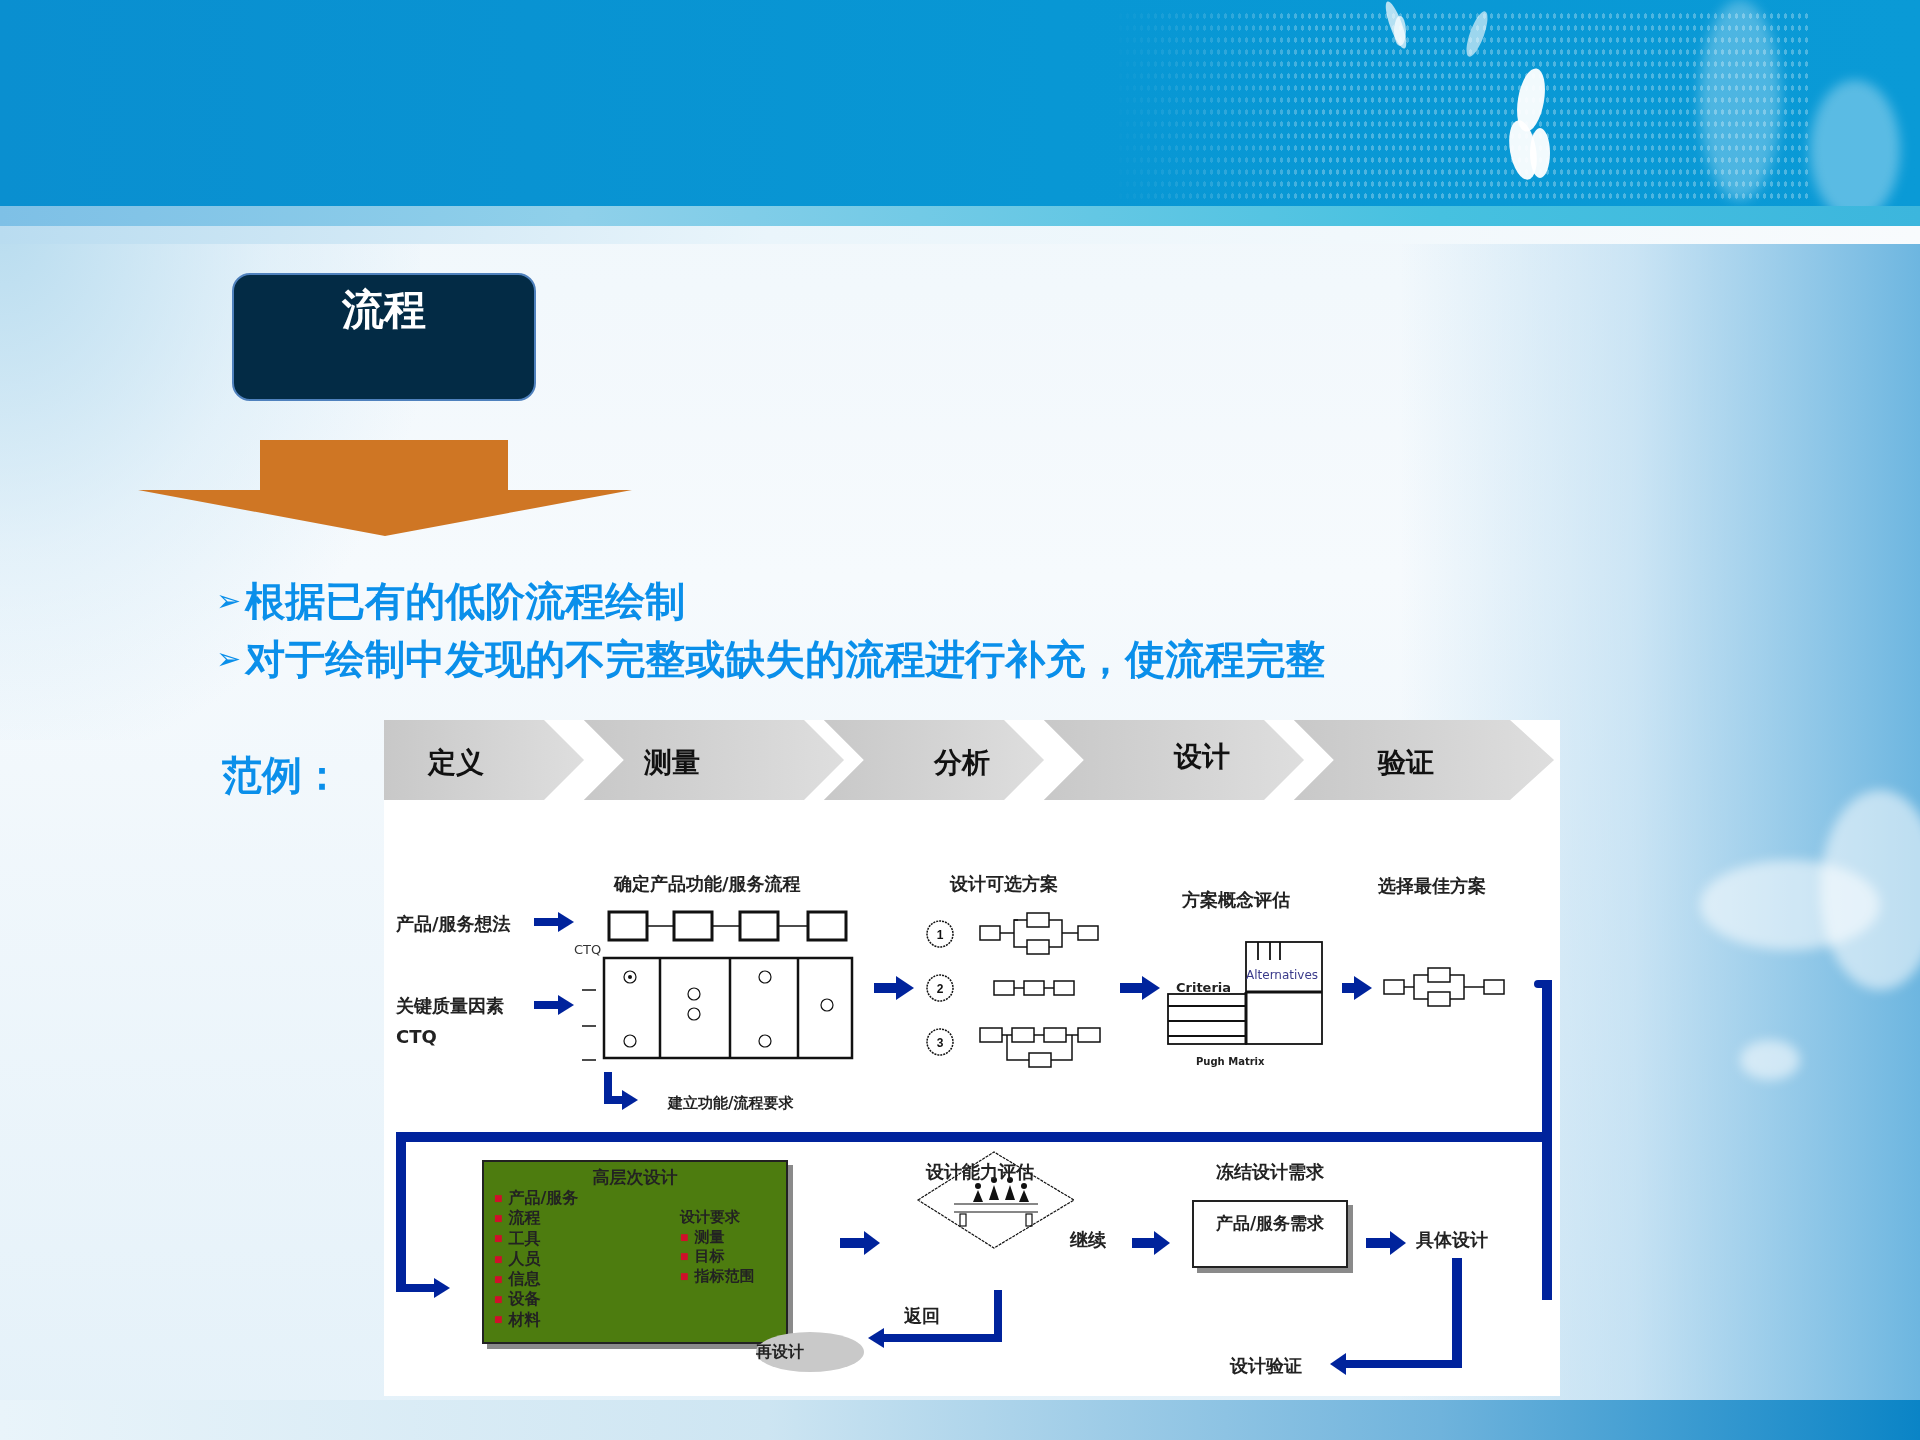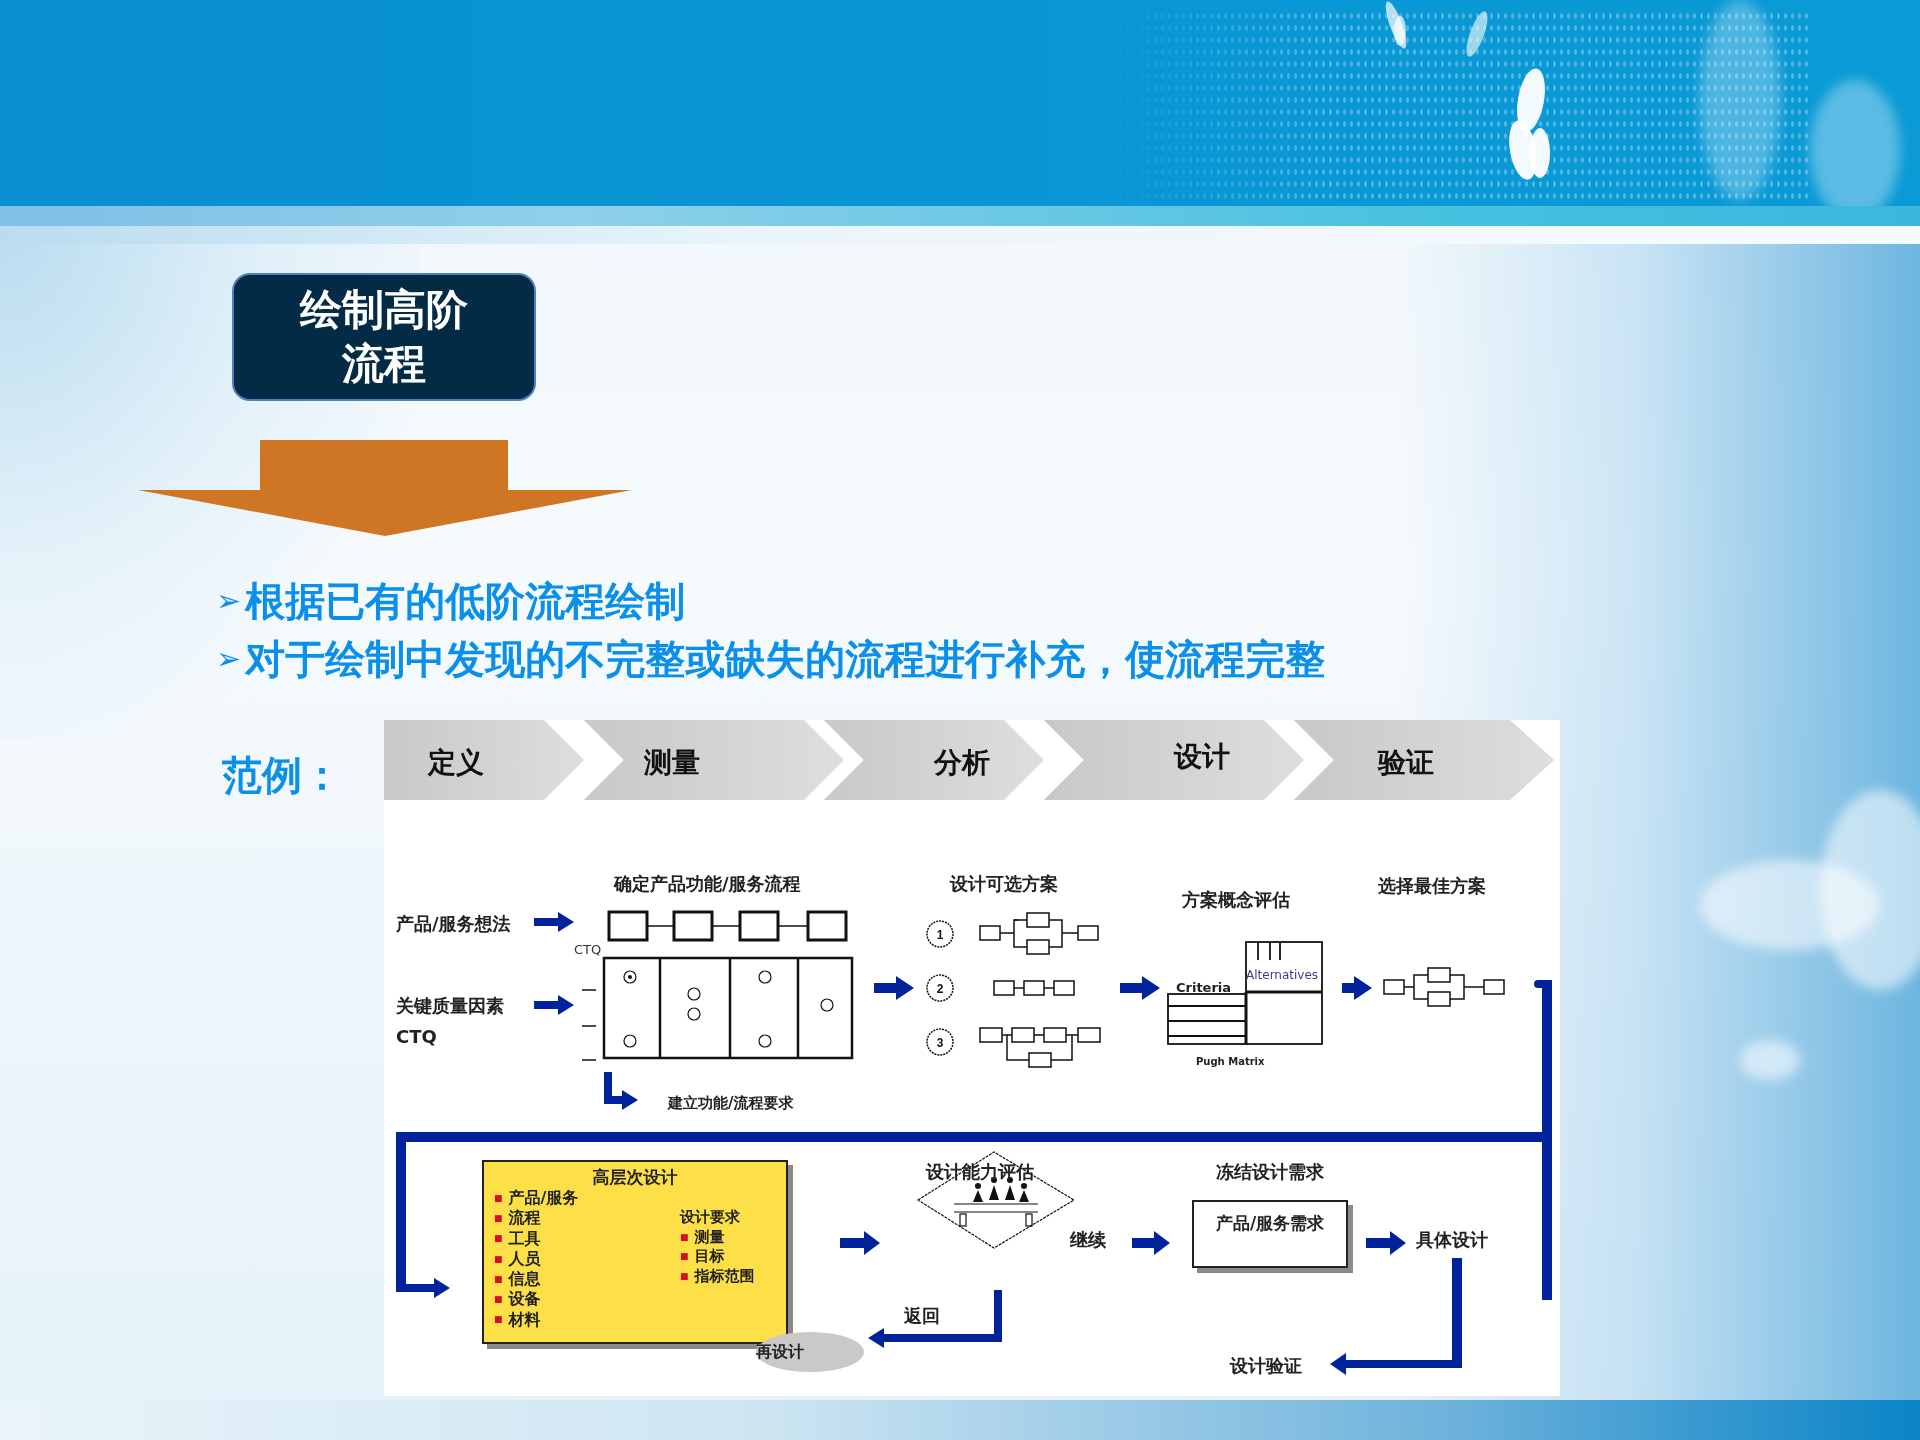--- a/index.html
+++ b/index.html
@@ -61,21 +61,21 @@
     .figure { position: absolute; left: 384px; top: 720px; width: 1176px; height: 676px; background: #fff; }
     .phase-bar { position: absolute; left: 0; top: 0; width: 1176px; height: 80px; }
     .phase-label { position: absolute; top: 24px; font-size: 28px; font-weight: bold; color: #111;
       font-family: "DejaVu Serif", "Liberation Serif", serif; }
 
     .d-text { position: absolute; font-size: 18px; font-weight: bold; color: #222; white-space: nowrap; }
     .d-small { font-size: 15px; }
     .svg-layer { position: absolute; left: 0; top: 0; }
 
     .hl-box { position: absolute; left: 98px; top: 440px; width: 306px; height: 184px;
-      border: 2px solid #222; background: #fde047; box-shadow: 5px 5px 0 #8a8a8a; }
+      border: 2px solid #222; background: #4d7c0f; box-shadow: 5px 5px 0 #8a8a8a; }
     .hl-title { position: absolute; left: 0; width: 100%; top: 4px; text-align: center; font-size: 17px; font-weight: bold; color: #222; }
     .hl-list { position: absolute; left: 10px; top: 26px; font-size: 16px; font-weight: bold; color: #222; line-height: 19.5px; list-style: none; }
     .hl-list li::before { content: "■"; color: #d0102a; font-size: 9px; margin-right: 6px; vertical-align: middle; }
     .hl-req { position: absolute; left: 196px; top: 46px; font-size: 15px; font-weight: bold; color: #222; line-height: 19.5px; }
     .hl-req ul { list-style: none; }
     .hl-req li::before { content: "■"; color: #d0102a; font-size: 9px; margin-right: 6px; vertical-align: middle; }
 
     .freeze-box { position: absolute; left: 808px; top: 480px; width: 156px; height: 68px;
       border: 2px solid #222; background: #fff; box-shadow: 5px 5px 0 #8a8a8a;
       font-size: 17px; font-weight: bold; color: #222; text-align: center; line-height: 22px; padding-top: 10px; }
@@ -100,21 +100,20 @@
   <div class="petal" style="left:1390px;top:0px;width:12px;height:50px;transform:rotate(-20deg);opacity:0.7;"></div>
   <div class="petal" style="left:1394px;top:16px;width:12px;height:30px;opacity:0.7;"></div>
   <div class="petal" style="left:1470px;top:10px;width:14px;height:48px;transform:rotate(20deg);opacity:0.6;"></div>
   <div class="blob" style="left:1700px;top:0px;width:80px;height:200px;opacity:0.5;"></div>
   <div class="blob" style="left:1810px;top:80px;width:90px;height:140px;opacity:0.6;"></div>
 </div>
 <div class="header-band"></div>
 <div class="header-band2"></div>
 
 <div class="title-box">
-  <div>绘制高阶</div>
   <div>流程</div>
 </div>
 
 <svg class="big-arrow" width="494" height="100">
   <polygon points="122,0 370,0 370,50 494,50 247,96 0,50 122,50" fill="#cf7624"></polygon>
 </svg>
 
 <div class="bullets">
   <div class="bullet-line">
     <span class="bullet-mark">➢</span>

